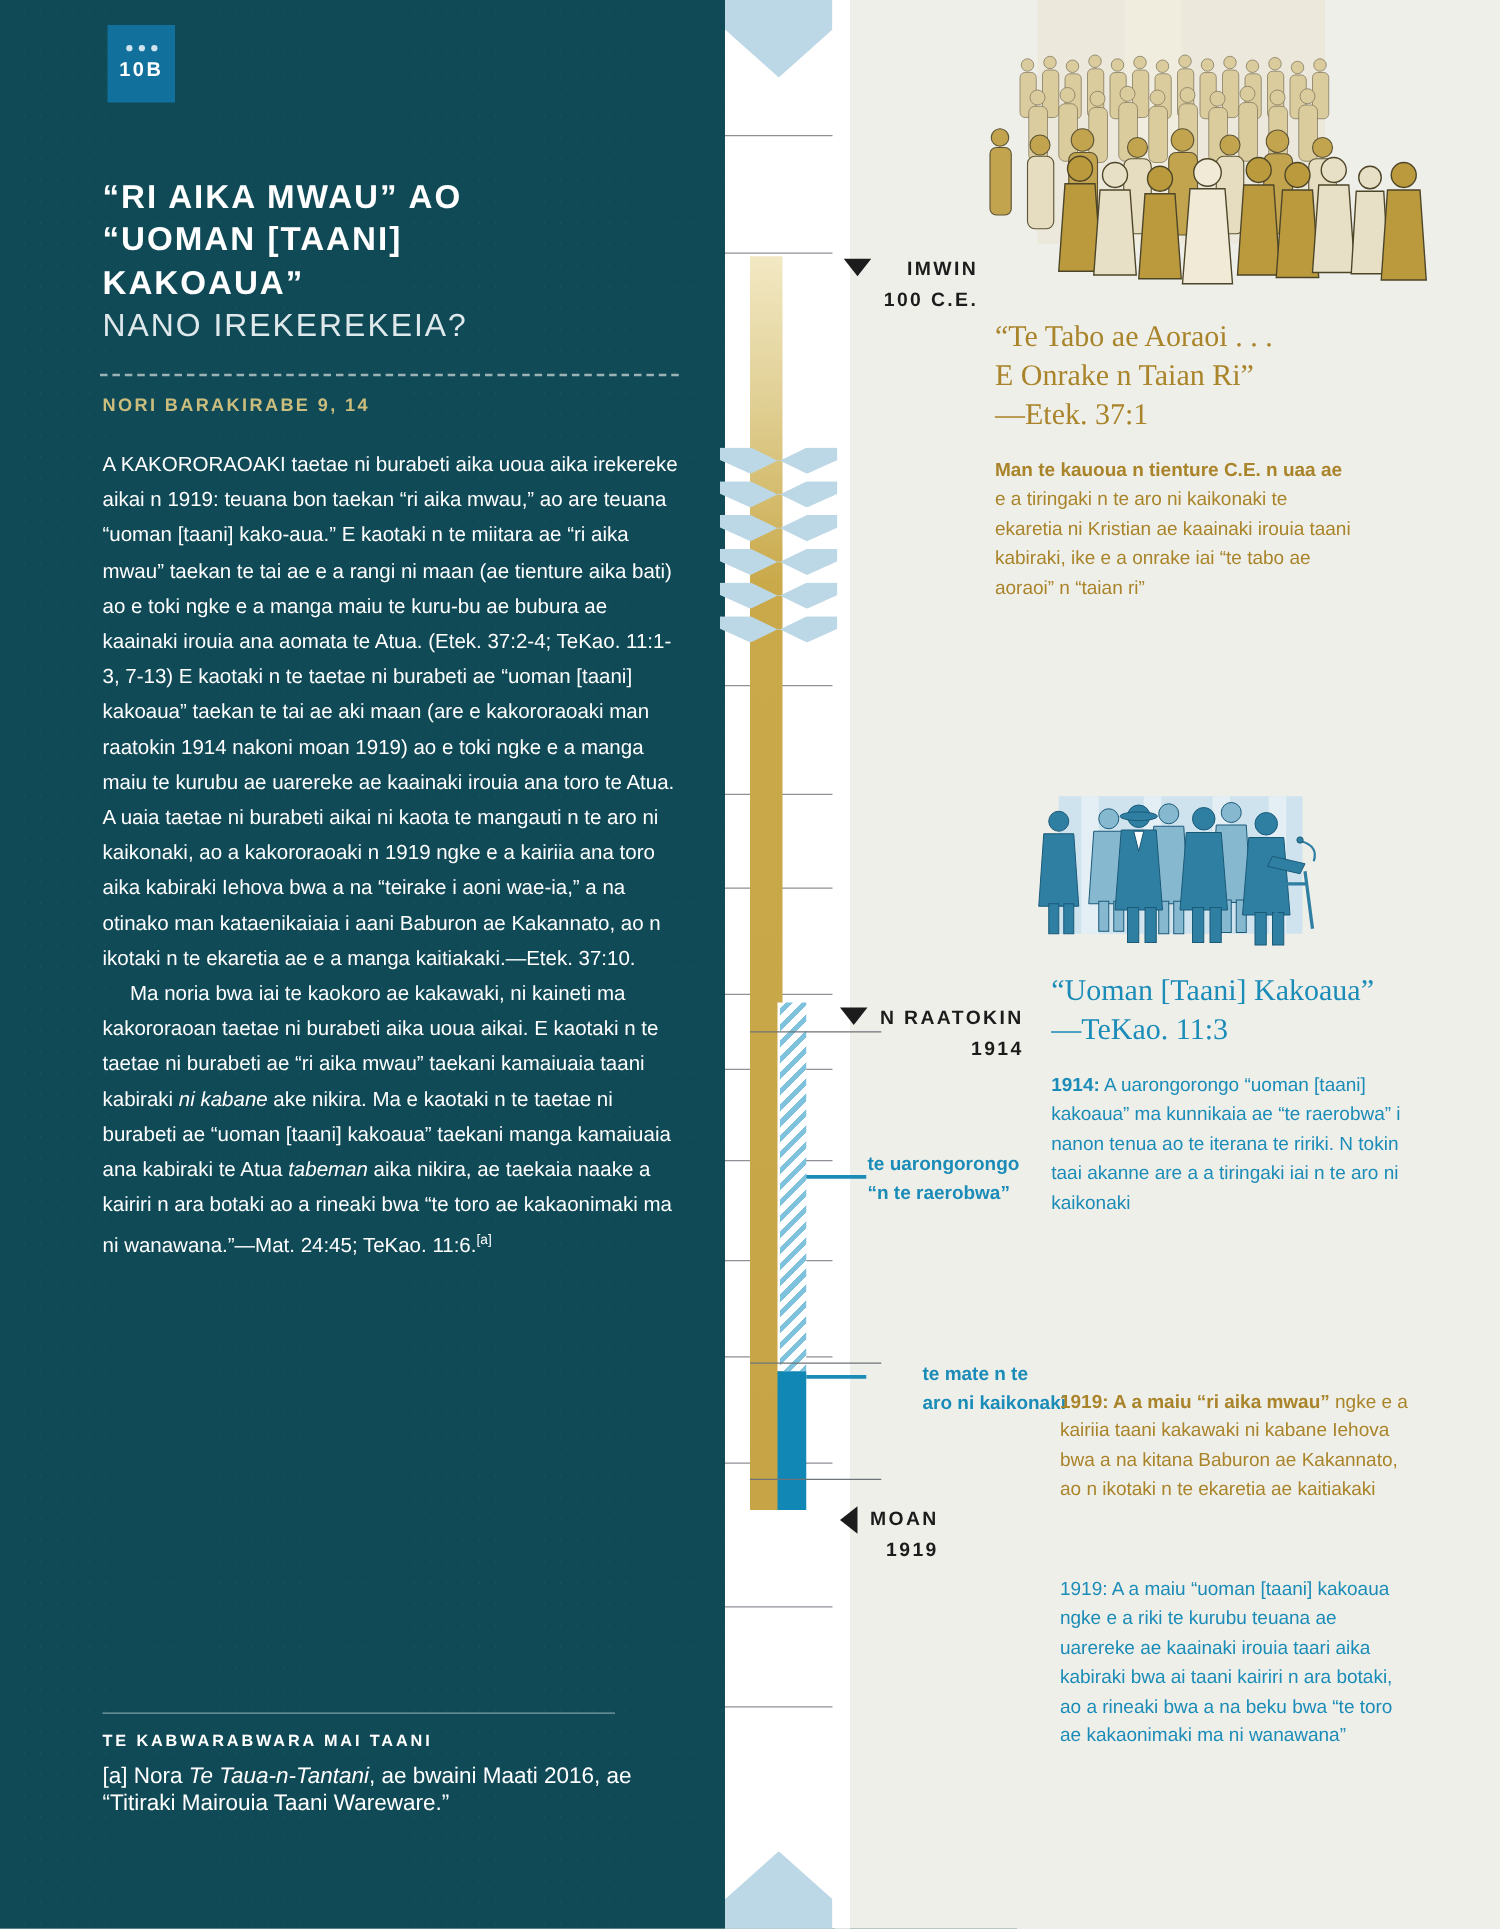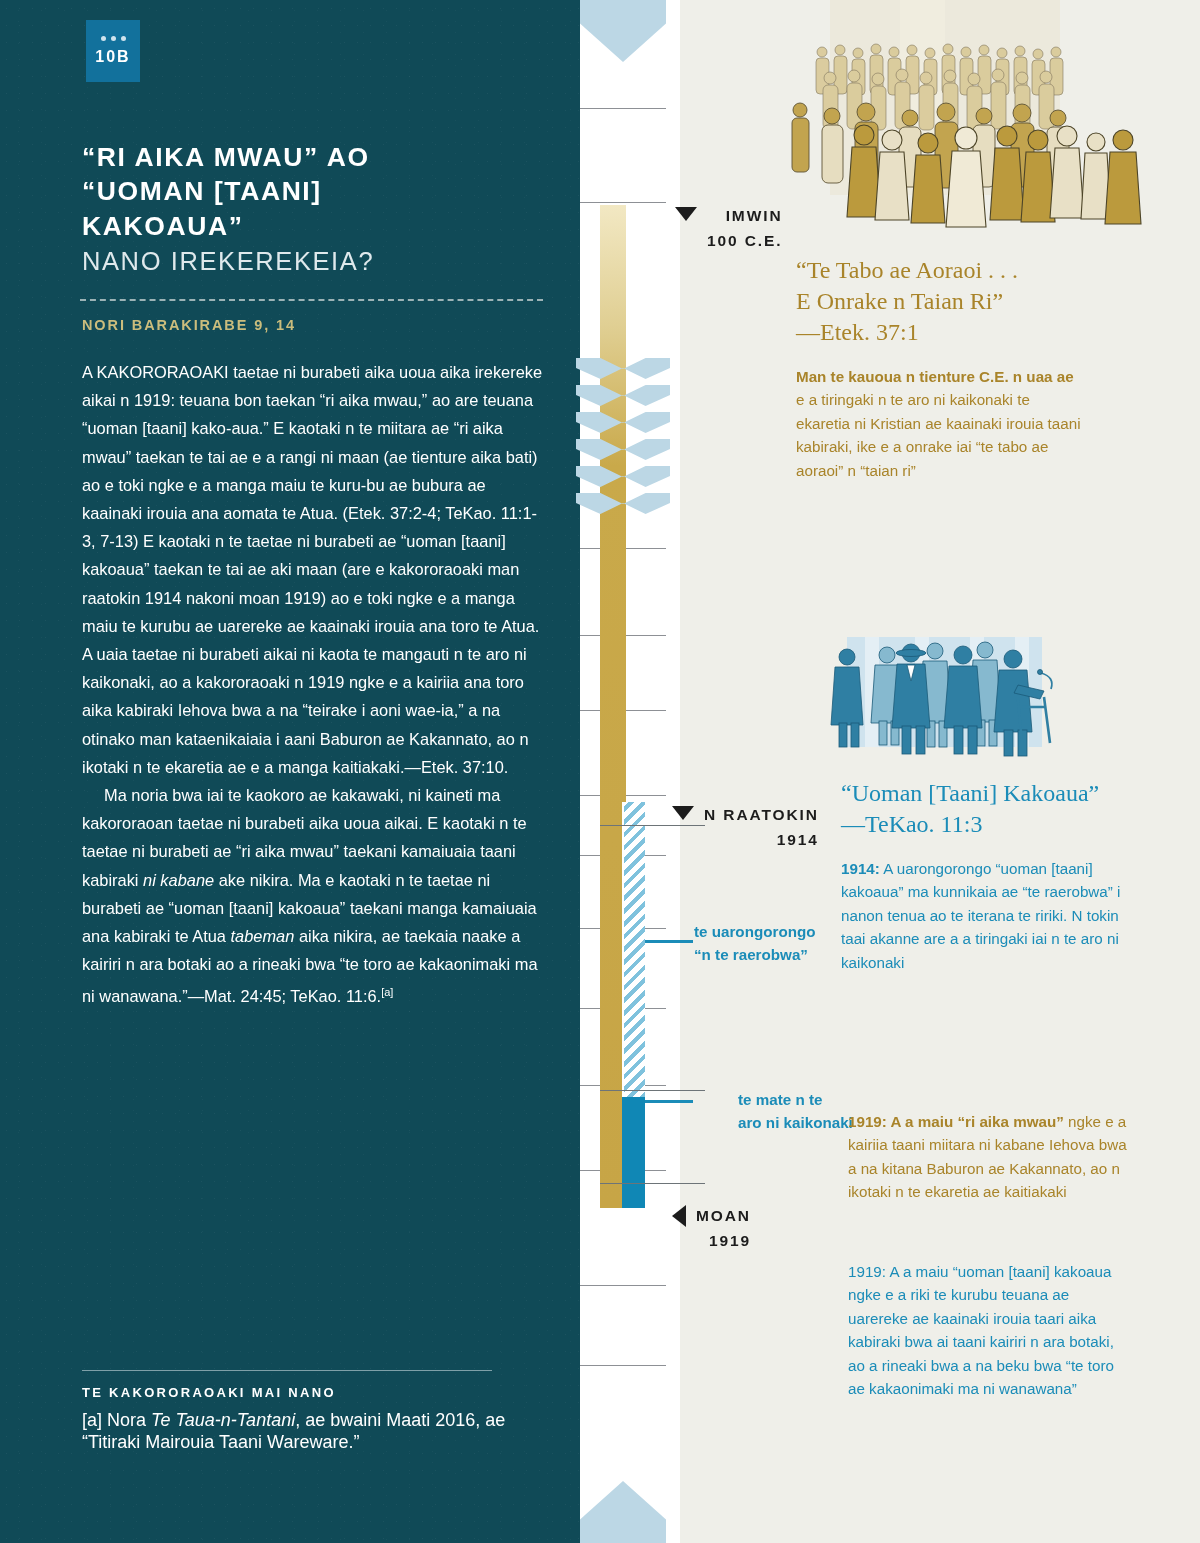--- a/index.html
+++ b/index.html
@@ -181,21 +181,21 @@
 
   <div id="kicker">NORI BARAKIRABE 9, 14</div>
 
   <div id="body-text">
     <p>A KAKORORAOAKI taetae ni burabeti aika uoua aika irekereke aikai n 1919: teuana bon taekan “ri aika mwau,” ao are teuana “uoman [taani] kako-aua.” E kaotaki n te miitara ae “ri aika mwau” taekan te tai ae e a rangi ni maan (ae tienture aika bati) ao e toki ngke e a manga maiu te kuru-bu ae bubura ae kaainaki irouia ana aomata te Atua. (Etek. 37:2-4; TeKao. 11:1-3, 7-13) E kaotaki n te taetae ni burabeti ae “uoman [taani] kakoaua” taekan te tai ae aki maan (are e kakororaoaki man raatokin 1914 nakoni moan 1919) ao e toki ngke e a manga maiu te kurubu ae uarereke ae kaainaki irouia ana toro te Atua. A uaia taetae ni burabeti aikai ni kaota te mangauti n te aro ni kaikonaki, ao a kakororaoaki n 1919 ngke e a kairiia ana toro aika kabiraki Iehova bwa a na “teirake i aoni wae-ia,” a na otinako man kataenikaiaia i aani Baburon ae Kakannato, ao n ikotaki n te ekaretia ae e a manga kaitiakaki.—Etek. 37:10.</p>
     <p><span>Ma noria bwa iai te kaokoro ae kakawaki, ni kaineti ma kakororaoan taetae ni burabeti aika uoua aikai. E kaotaki n te taetae ni burabeti ae “ri aika mwau” taekani kamaiuaia taani kabiraki </span><i>ni kabane</i><span> ake nikira. Ma e kaotaki n te taetae ni burabeti ae “uoman [taani] kakoaua” taekani manga kamaiuaia ana kabiraki te Atua </span><i>tabeman</i><span> aika nikira, ae taekaia naake a kairiri n ara botaki ao a rineaki bwa “te toro ae kakaonimaki ma ni wanawana.”—Mat. 24:45; TeKao. 11:6.</span><sup>[a]</sup></p>
   </div>
 
   <div id="footnote-wrap">
     <div id="footnote-rule"></div>
-    <div id="footnote-title">TE KAKORORAOAKI MAI NANO</div>
+    <div id="footnote-title">TE KABWARABWARA MAI TAANI</div>
     <div id="footnote-body"><span>[a]</span><span> Nora </span><i>Te Taua-n-Tantani</i><span>, ae bwaini Maati 2016, ae “Titiraki Mairouia Taani Wareware.”</span></div>
   </div>
 </div>
 
 <div id="timeline">
   <div id="tl-top-chevron"></div>
   <div id="tl-bottom-chevron"></div>
 
   <div class="grid-line" style="top:108px"></div>
   <div class="grid-line" style="top:202px"></div>
@@ -420,15 +420,15 @@
 </div>
 
 <div id="cap2">
   <div class="serif-head">
     <span>“Uoman [Taani] Kakoaua”</span><br>
     <span>—TeKao. 11:3</span>
   </div>
   <div class="para"><b>1914:</b><span> A uarongorongo “uoman [taani] kakoaua” ma kunnikaia ae “te raerobwa” i nanon tenua ao te iterana te ririki. N tokin taai akanne are a a tiringaki iai n te aro ni kaikonaki</span></div>
 </div>
 
-<div id="cap3"><b>1919: A a maiu “ri aika mwau”</b><span> ngke e a kairiia taani miitara ni kabane Iehova bwa a na kitana Baburon ae Kakannato, ao n ikotaki n te ekaretia ae kaitiakaki</span></div>
+<div id="cap3"><b>1919: A a maiu “ri aika mwau”</b><span> ngke e a kairiia taani kakawaki ni kabane Iehova bwa a na kitana Baburon ae Kakannato, ao n ikotaki n te ekaretia ae kaitiakaki</span></div>
 
 <div id="cap4"><b>1919: A a maiu “uoman [taani] kakoaua</b><span> ngke e a riki te kurubu teuana ae uarereke ae kaainaki irouia taari aika kabiraki bwa ai taani kairiri n ara botaki, ao a rineaki bwa a na beku bwa “te toro ae kakaonimaki ma ni wanawana”</span></div>
 
 </body></html>

